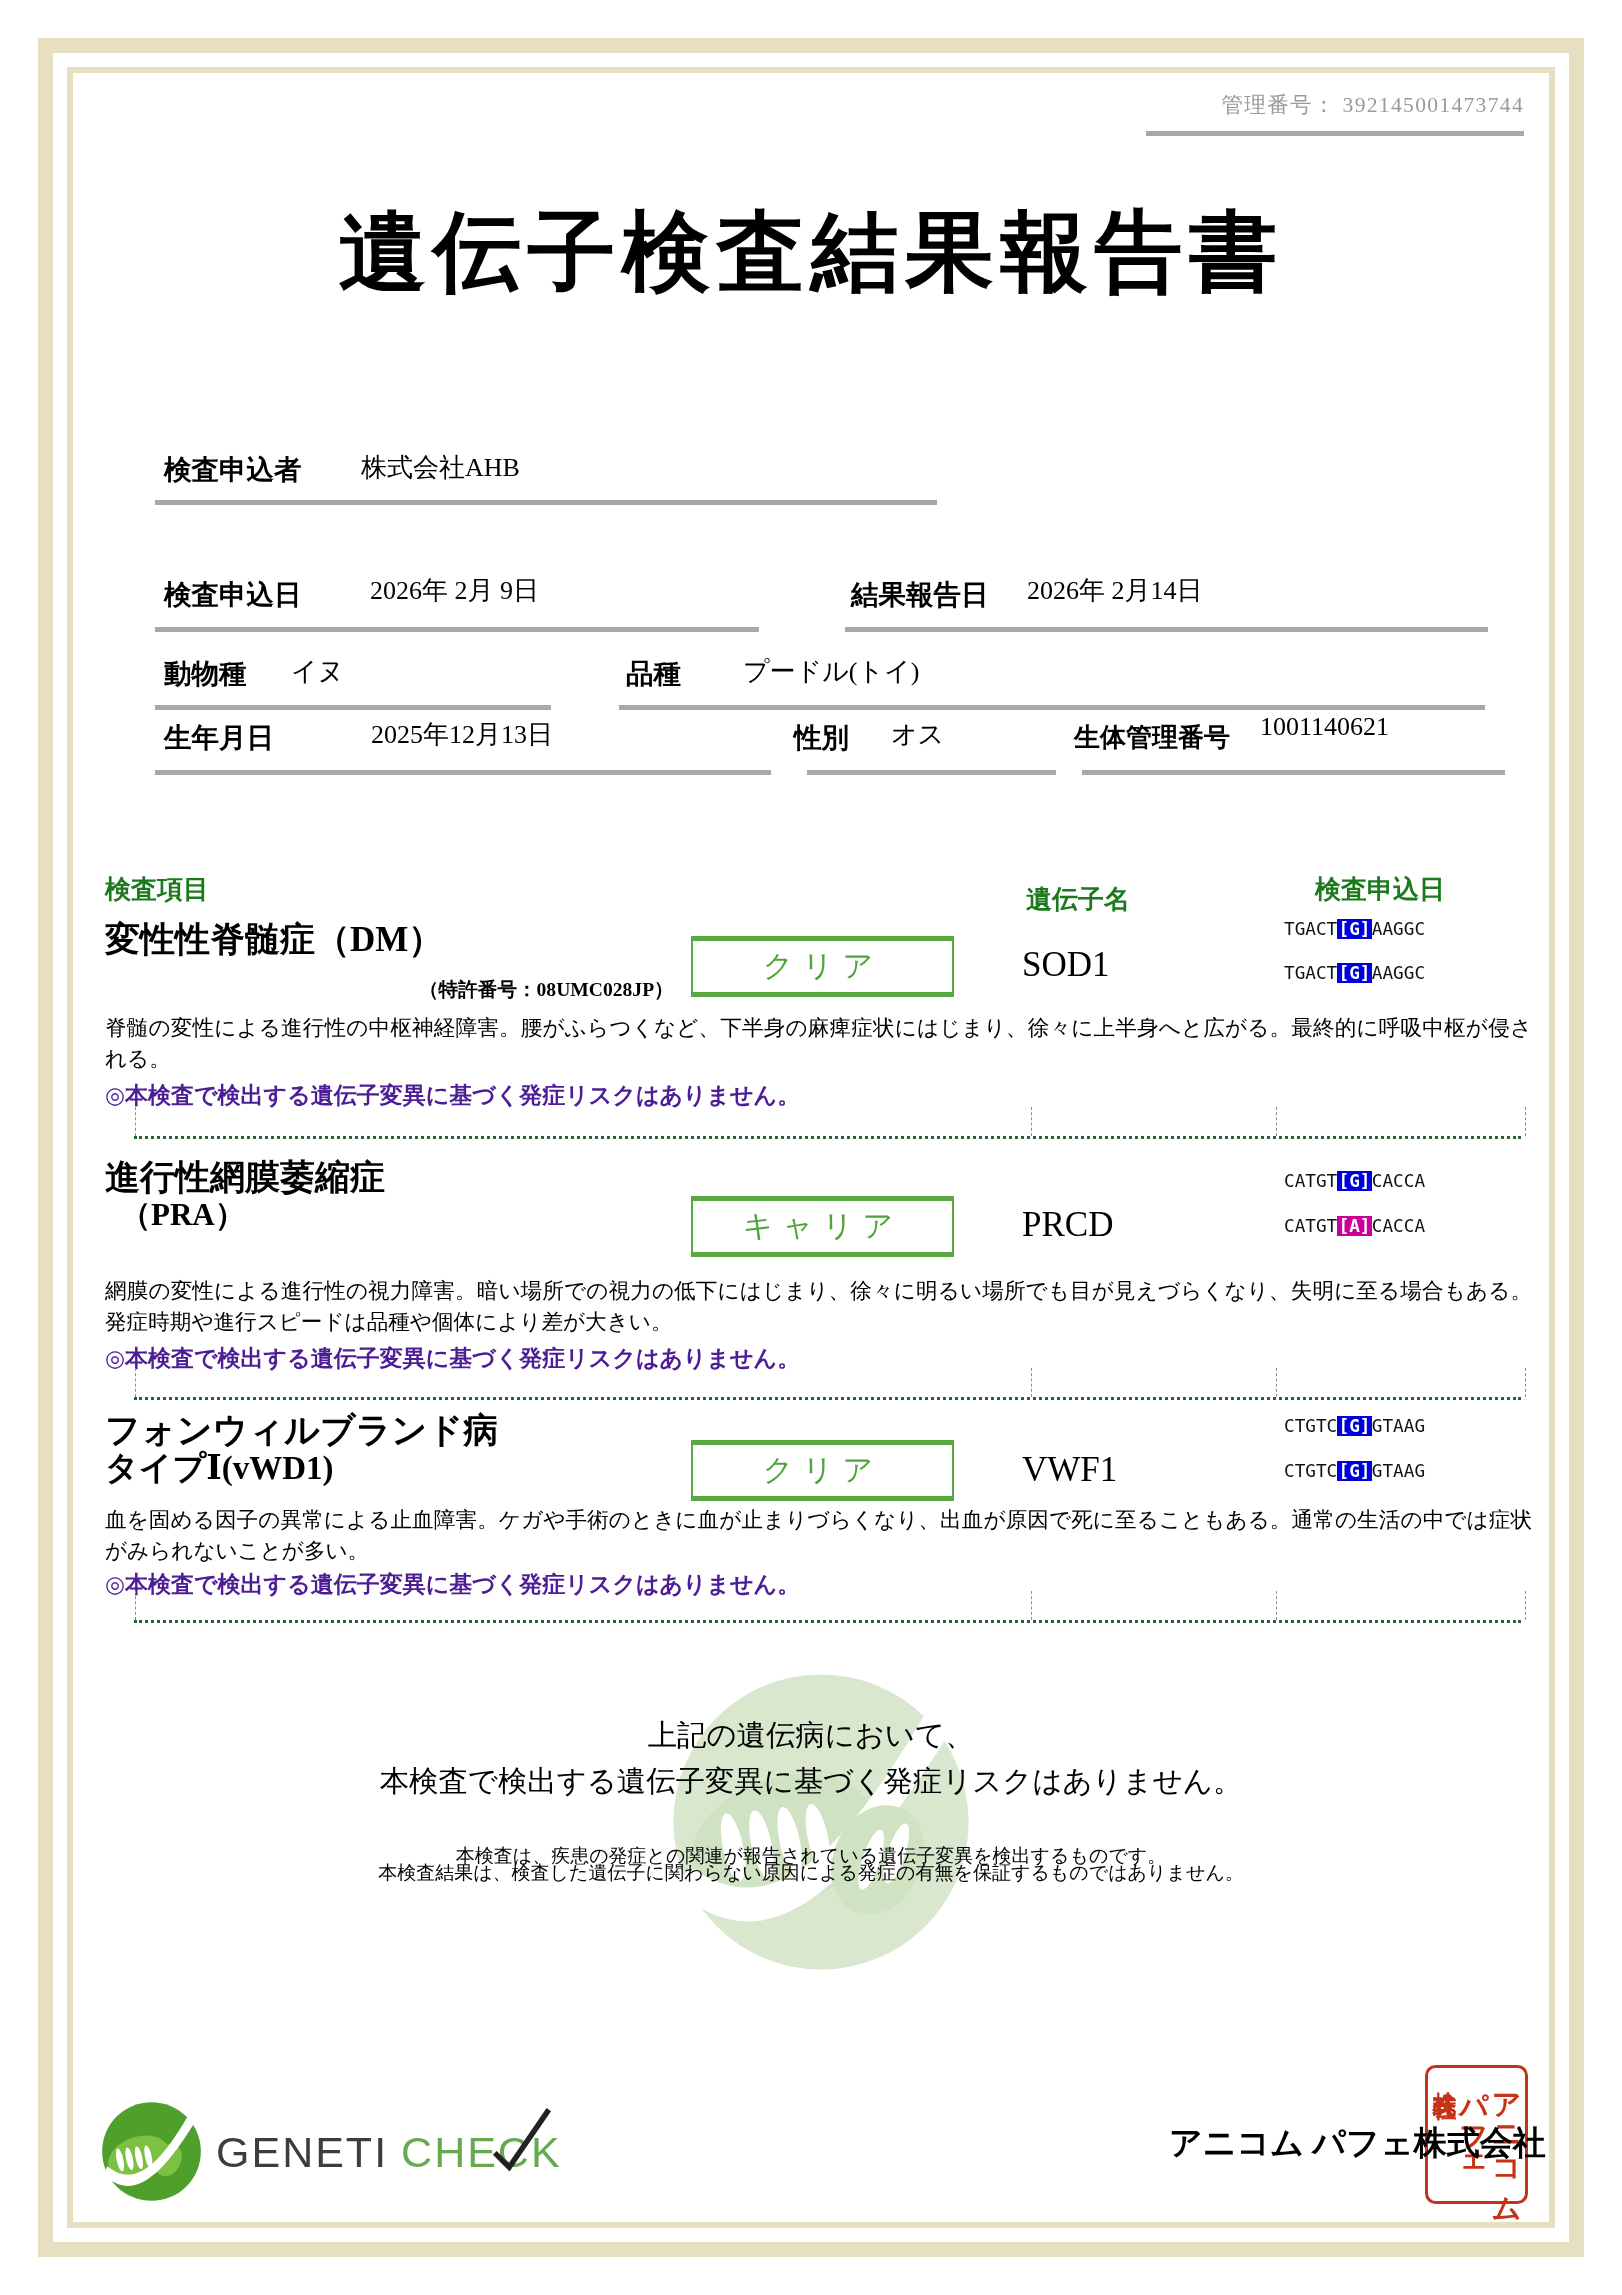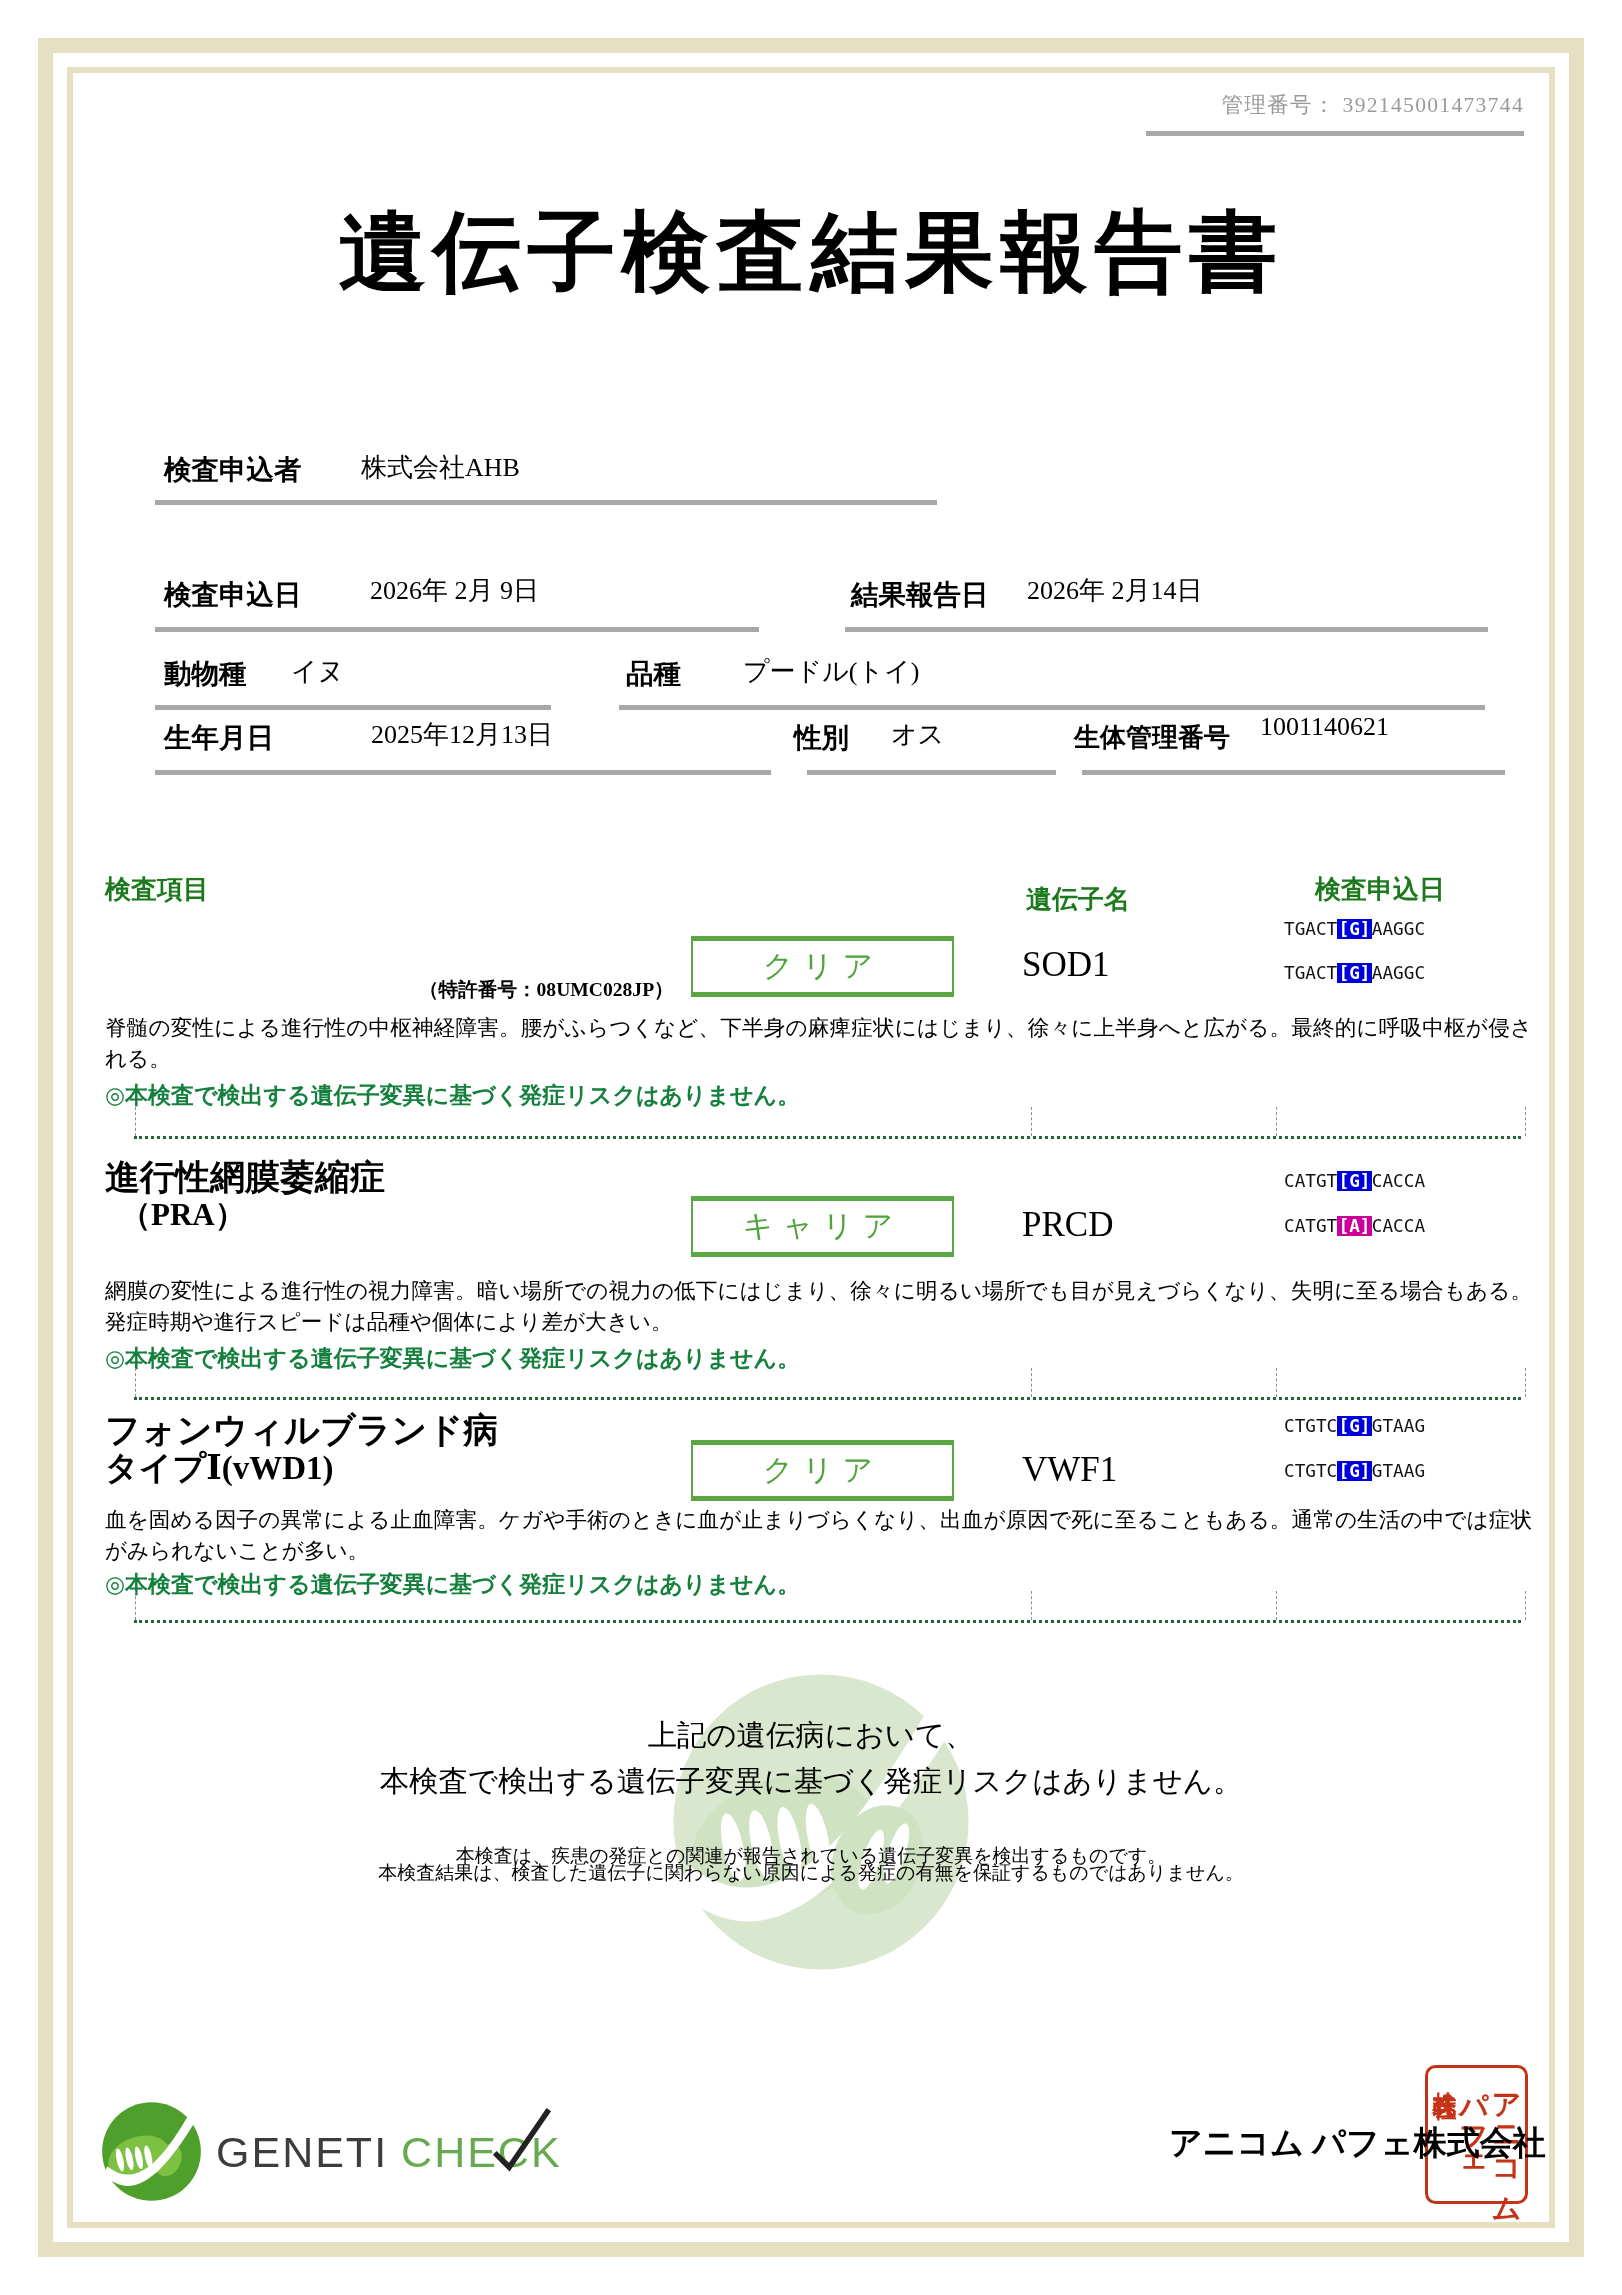--- a/index.html
+++ b/index.html
@@ -23,21 +23,21 @@
   .disease-title{font-size:35px;font-weight:bold;white-space:nowrap;}
   .disease-sub{font-size:31px;font-weight:bold;white-space:nowrap;}
   .patent{font-size:19.6px;font-weight:bold;white-space:nowrap;}
   .result-box{width:259px;height:51px;border:2.6px solid #5aa843;border-top-width:5.2px;border-bottom-width:5.2px;
               display:flex;align-items:center;justify-content:center;
               color:#4fa33b;font-size:30px;letter-spacing:9.2px;white-space:nowrap;}
   .gene{font-size:35px;white-space:nowrap;}
   .seq{font-family:"DejaVu Sans Mono",monospace;font-size:17.7px;white-space:nowrap;color:#111;}
   .seq .hl{color:#ffffff;padding:0 1.3px;font-weight:bold;}
   .desc{font-size:21.6px;line-height:1.45;width:1427px;text-align:justify;}
-  .risk{font-size:23px;font-weight:bold;color:#15803d;white-space:nowrap;}
+  .risk{font-size:23px;font-weight:bold;color:#4c1d95;white-space:nowrap;}
   .rowend{left:0;width:1622px;height:34px;}
   .tick{position:absolute;top:0;height:29px;border-left:1.3px dashed #8f8f8f;}
   .tick.t1{left:135px}.tick.t2{left:1031px}.tick.t3{left:1276px}.tick.t4{left:1525px}
   .gdots{position:absolute;top:29px;left:134px;width:1387px;border-bottom:3.3px dotted #226633;}
   
   .sum-big{left:0;width:1622px;text-align:center;font-size:29.4px;
            font-family:"Liberation Sans","DejaVu Sans",sans-serif;}
   .sum-note{left:0;width:1622px;text-align:center;font-size:19px;
             font-family:"Liberation Sans","DejaVu Sans",sans-serif;}
   
@@ -93,20 +93,21 @@
   <div class="abs fvalue" style="left:891px;top:717px;">オス</div>
   <div class="abs uline" style="left:807px;top:770px;width:249px;"></div>
   <div class="abs flabel" style="left:1074px;top:720px;font-size:26px;">生体管理番号</div>
   <div class="abs fvalue" style="left:1260px;top:712px;">1001140621</div>
   <div class="abs uline" style="left:1082px;top:770px;width:423px;"></div>
 
   <div class="abs col-head" style="left:105px;top:872px;">検査項目</div>
   <div class="abs col-head" style="left:1026px;top:882px;">遺伝子名</div>
   <div class="abs col-head" style="left:1315px;top:872px;">検査申込日</div>
 
+  <div class="abs disease-title" style="left:105px;top:916px;">変性性脊髄症（DM）</div>
   <div class="abs patent" style="left:419px;top:976px;">（特許番号：08UMC028JP）</div>
   <div class="abs result-box" style="left:691px;top:936px;">
     <span>クリア</span>
   </div>
   <div class="abs gene" style="left:1022px;top:945px;">SOD1</div>
   <div class="abs seq" style="left:1284px;top:919px;"><span>TGACT</span><span class="hl" style="background-color: rgb(0, 0, 221);">[G]</span><span>AAGGC</span></div>
   <div class="abs seq" style="left:1284px;top:963px;"><span>TGACT</span><span class="hl" style="background-color: rgb(0, 0, 221);">[G]</span><span>AAGGC</span></div>
   <div class="abs desc" style="left:105px;top:1013px;">脊髄の変性による進行性の中枢神経障害。腰がふらつくなど、下半身の麻痺症状にはじまり、徐々に上半身へと広がる。最終的に呼吸中枢が侵される。</div>
   <div class="abs risk" style="left:105px;top:1080px;">◎本検査で検出する遺伝子変異に基づく発症リスクはありません。</div>
   <div class="abs rowend" style="top:1107px;">

